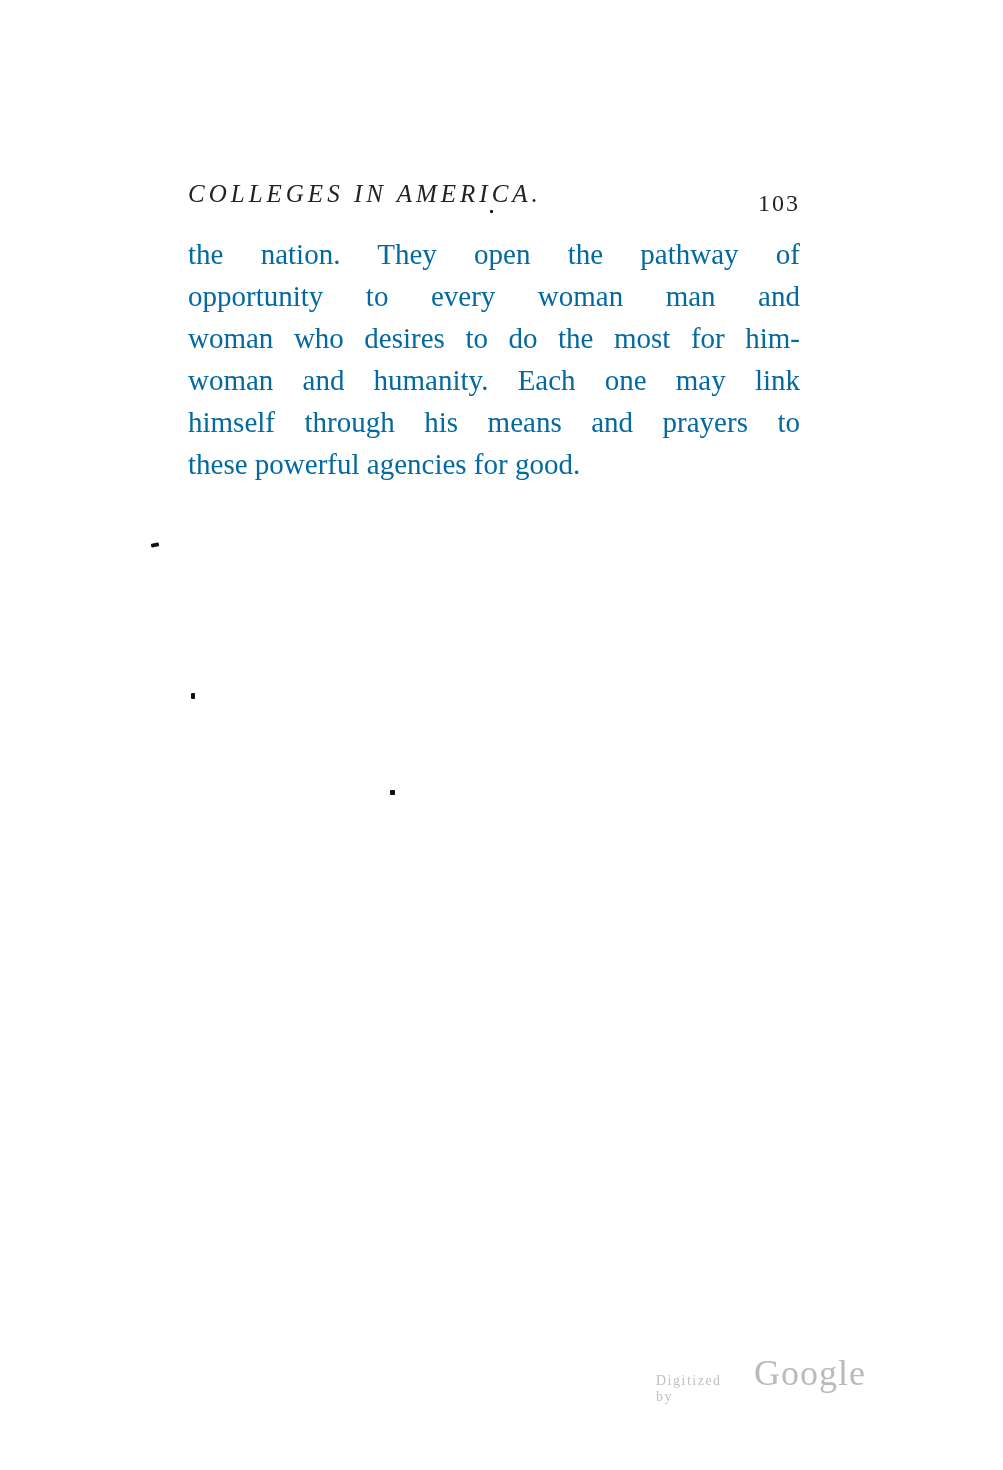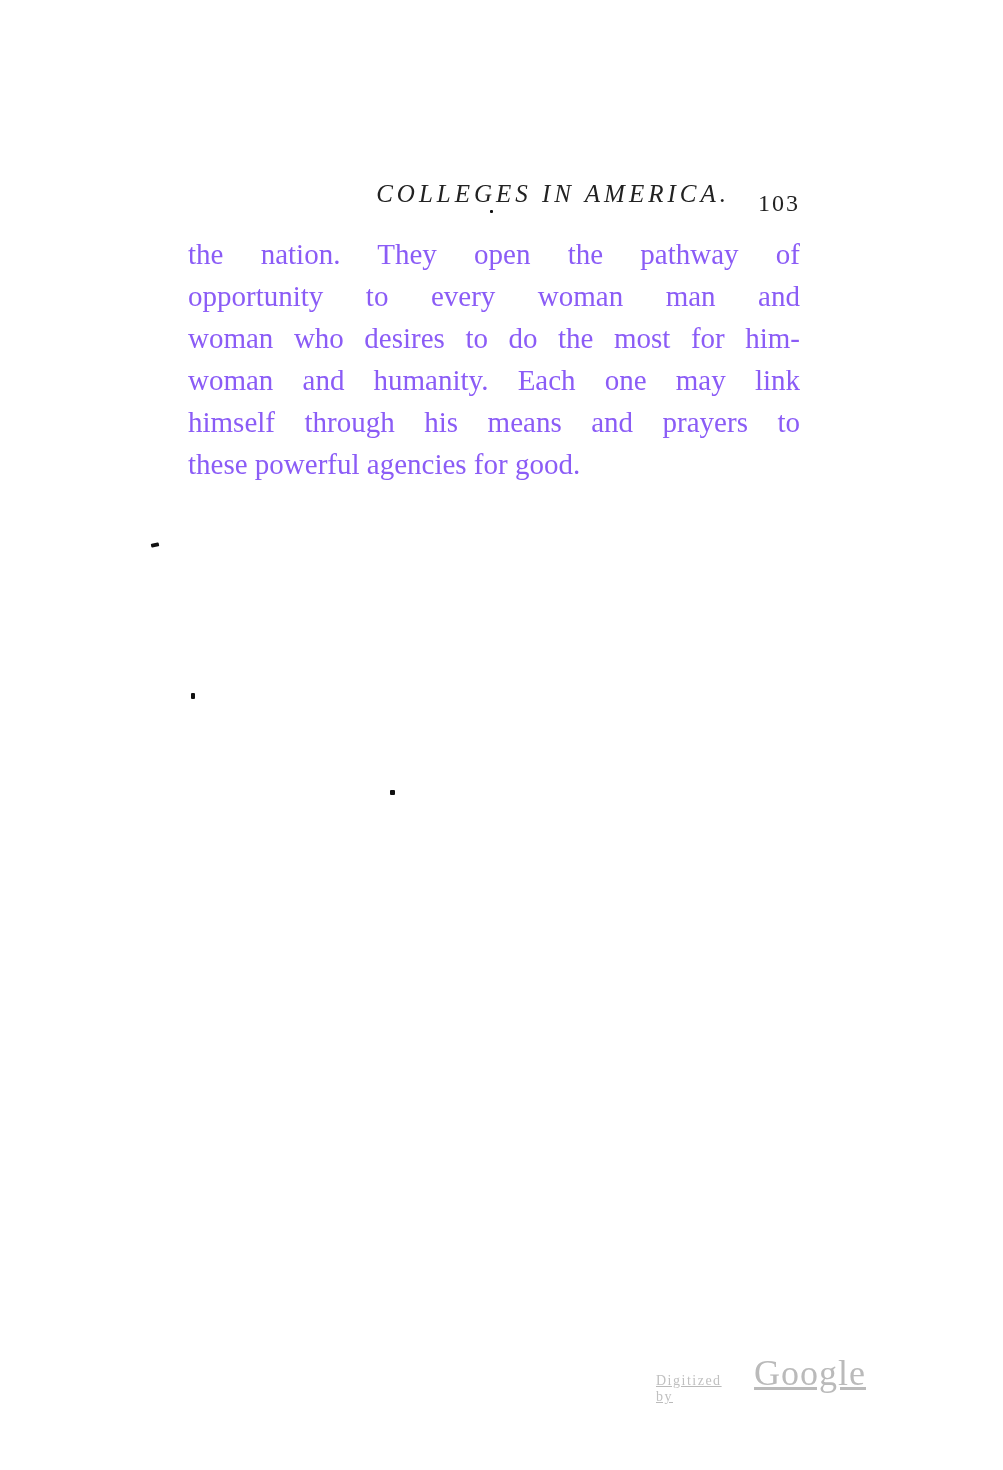--- a/index.html
+++ b/index.html
@@ -23,21 +23,21 @@
     left: 188px;
     top: 180px;
     width: 612px;
     height: 36px;
   }
   .header-title {
     position: absolute;
     left: 0;
     right: 70px;
     top: 0;
-    text-align: right;
+    text-align: left;
     font-style: italic;
     font-size: 25px;
     letter-spacing: 4px;
     white-space: nowrap;
     color: #222222;
   }
   .page-number {
     position: absolute;
     right: 0;
     top: 2px;
@@ -48,21 +48,21 @@
   }
 
   
   .paragraph {
     position: absolute;
     left: 188px;
     top: 233px;
     width: 612px;
     font-size: 29px;
     line-height: 42px;
-    color: #8b5cf6;
+    color: #0369a1;
   }
   .pline {
     height: 42px;
     text-align: justify;
     text-align-last: justify;
     white-space: nowrap;
   }
   .pline.last {
     text-align-last: left;
     white-space: normal;
@@ -84,21 +84,20 @@
     position: absolute;
     left: 656px;
     top: 1352px;
     width: 210px;
     height: 56px;
     display: flex;
     align-items: baseline;
     gap: 7px;
     color: #a3a3a3;
     opacity: 0.75;
-    text-decoration: underline;
   }
   .digitized-by {
     font-size: 14px;
     letter-spacing: 1.5px;
     color: #ababab;
   }
   .google-logo-text {
     font-size: 36px;
     letter-spacing: 1px;
     color: #a3a3a3;

